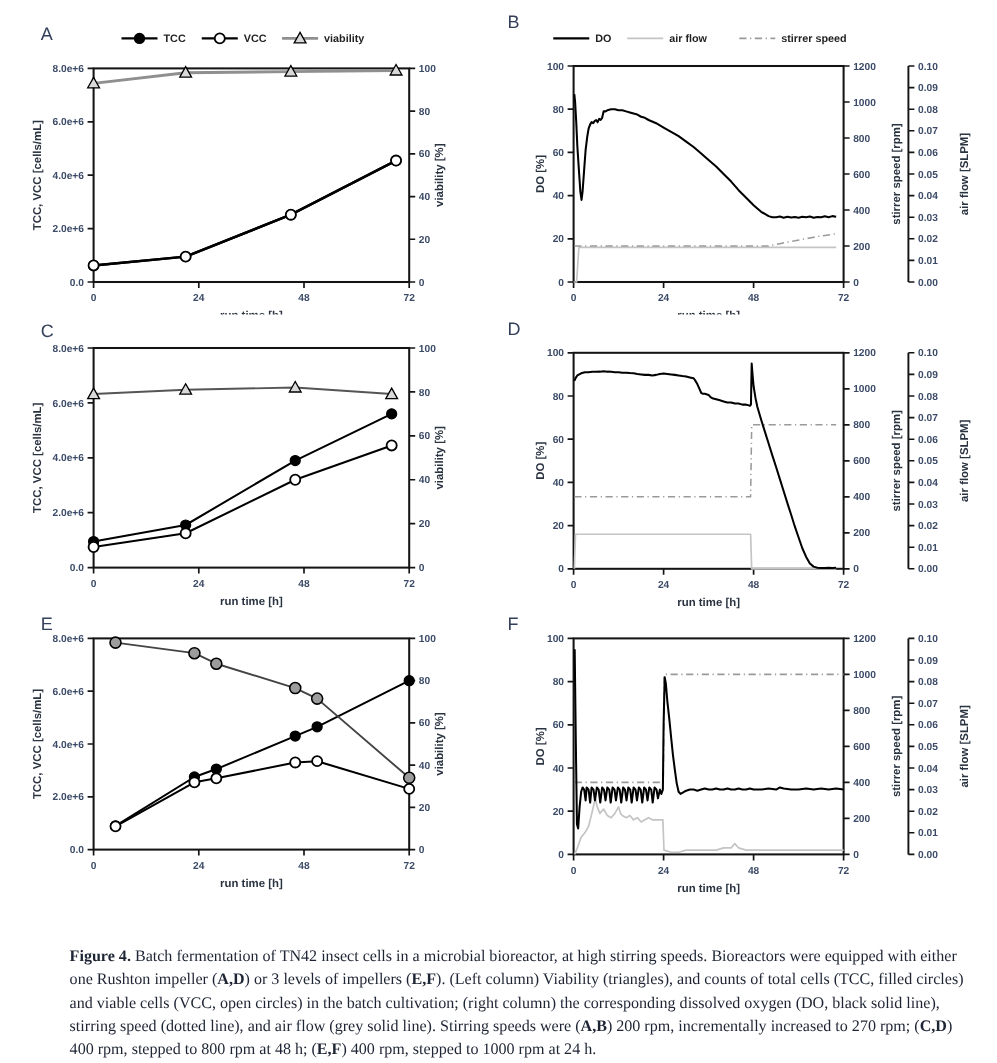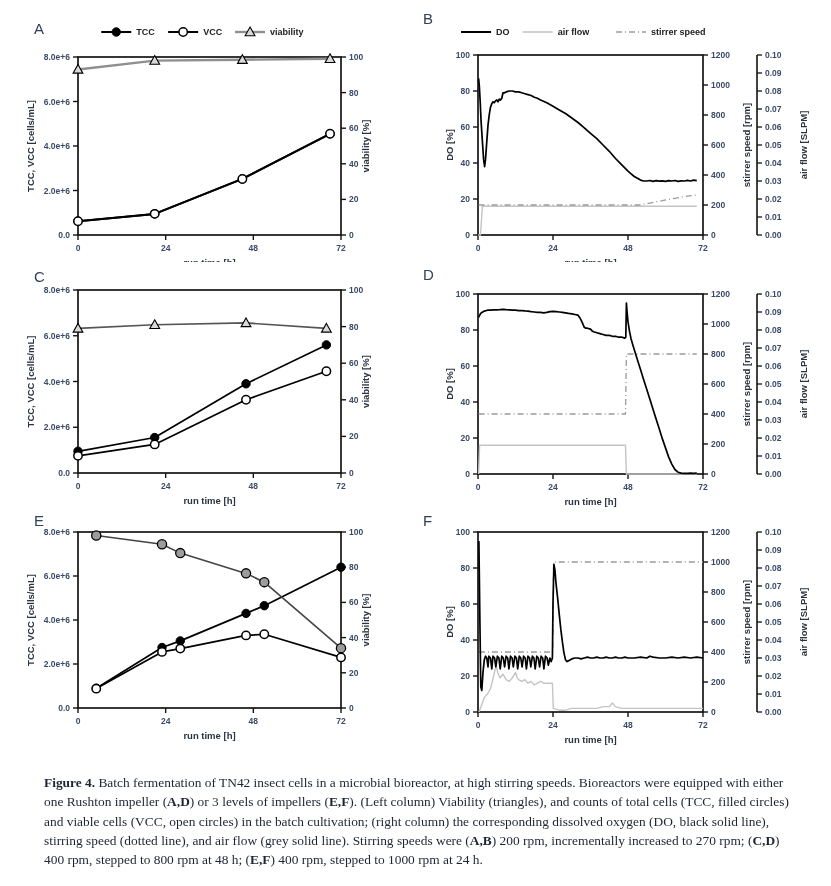--- a/index.html
+++ b/index.html
@@ -17,21 +17,21 @@
   #p-B .plabel{left:8px;top:2px;}
   #p-C .plabel{left:16px;top:6px;}
   #p-D .plabel{left:8px;top:4px;}
   #p-E .plabel{left:16px;top:2px;}
   #p-F .plabel{left:8px;top:2px;}
   svg{position:absolute;left:0;top:0;}
   svg text{font-family:"Liberation Sans",sans-serif;}
   text.tick{font-size:8.5px;font-weight:700;fill:#3b4a66;}
   text.atitle{font-size:9.5px;font-weight:700;fill:#2a3340;}
   text.ltext{font-size:9px;font-weight:700;fill:#222;}
-  .caption{position:absolute;left:44px;top:773px;width:758px;margin:0;
+  .caption{position:absolute;left:44px;top:773px;width:758px;margin:14px;
            font-family:"Liberation Serif",serif;font-size:13.4px;line-height:1.44;
            color:#1d2433;text-align:left;}
   .caption b{font-weight:bold;}
 </style>
 </head>
 <body>
 
 <div class="page">
   <div class="panel" id="p-A">
     <span class="plabel">A</span>

